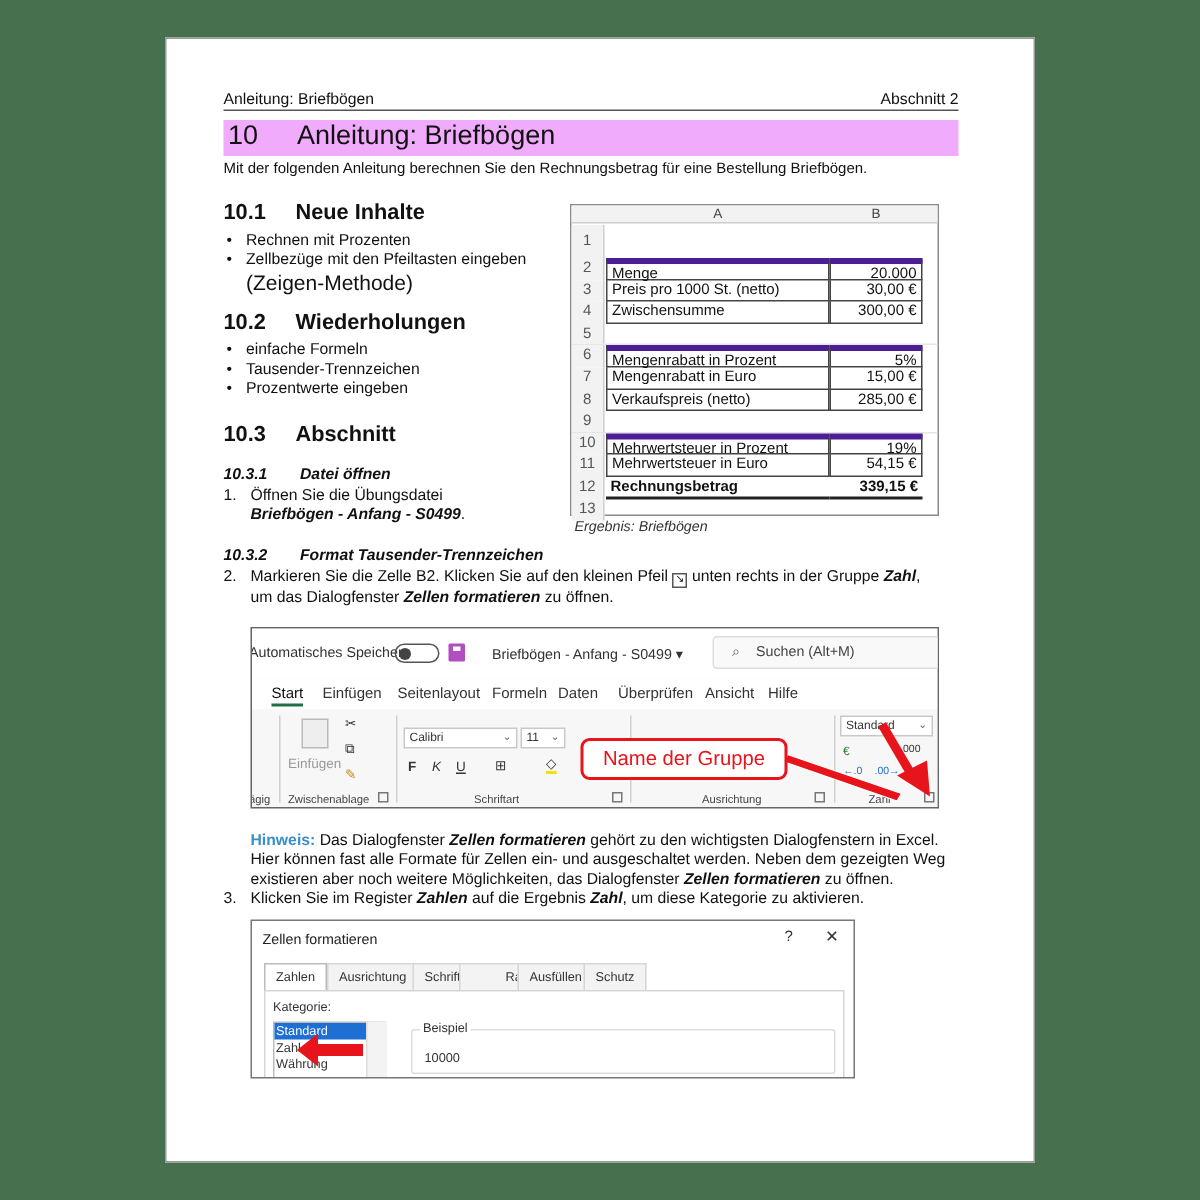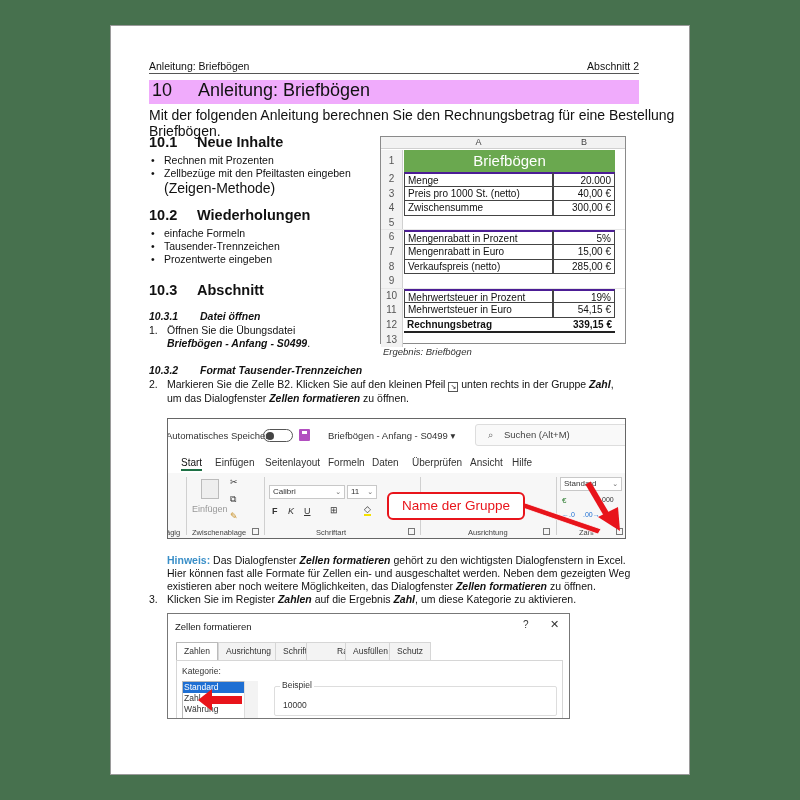--- a/index.html
+++ b/index.html
@@ -6,21 +6,21 @@
   html, body { width: 800px; height: 800px; overflow: hidden; }
   body { background: #47714e; font-family: "Liberation Sans", sans-serif; color: #111; position: relative; }
   .page { position: absolute; left: 110px; top: 25px; width: 580px; height: 750px; background: #fff; border: 1px solid #9a9a9a; }
   .abs { position: absolute; }
 
   .hdr { left: 38px; top: 34px; width: 490px; height: 14px; font-size: 10.5px; border-bottom: 1.5px solid #555; }
   .hdr .r { position: absolute; right: 0; top: 0; }
 
   .ch-title { left: 38px; top: 54px; width: 490px; height: 24px; background: #f0abfc; font-size: 18px; line-height: 21px; padding-left: 3px; }
   .ch-title .num { display: inline-block; width: 46px; }
-  .intro { left: 38px; top: 81px; font-size: 14px; }
+  .intro { left: 38px; top: 81px; font-size: 10px; }
 
   .h2 { font-size: 14.5px; font-weight: bold; }
   .h2 .num { display: inline-block; width: 48px; }
   ul.b { list-style: none; font-size: 10.5px; line-height: 13px; }
   ul.b li { position: relative; padding-left: 15px; }
   ul.b li::before { content: "•"; position: absolute; left: 2px; }
 
   .h3 { font-size: 10.5px; font-weight: bold; font-style: italic; }
   .h3 .num { display: inline-block; width: 51px; }
   .step { font-size: 10.5px; line-height: 13px; }
@@ -32,21 +32,21 @@
   
   .xl { left: 269px; top: 110px; width: 246px; height: 208px; border: 1px solid #8a8a8a; background: #fff; font-size: 10px; }
   .xl .colhdr { position: absolute; left: 0; top: 0; width: 100%; height: 12px; background: #f2f2f2; border-bottom: 1px solid #d0d0d0; color: #444; font-size: 9px; }
   .xl .colhdr span { position: absolute; top: 0; text-align: center; }
   .xl .row { position: absolute; left: 0; width: 100%; height: 14.6px; line-height: 14.6px; }
   .xl .rn { position: absolute; left: 0; width: 22px; text-align: center; color: #555; background: #f2f2f2; height: 100%; border-right: 1px solid #d0d0d0; }
   .xl .a { position: absolute; left: 23px; width: 149px; padding-left: 3px; height: 100%; }
   .xl .bv { position: absolute; left: 172px; width: 62px; text-align: right; padding-right: 3px; height: 100%; }
   .xl .grid { border-bottom: 1px solid #e6e6e6; }
   .xl .boxed .a, .xl .boxed .bv { border: 1px solid #444; border-top: none; }
-  .xl .boxtop .a, .xl .boxtop .bv { border-top: 2px solid #4c1d95; }
+  .xl .boxtop .a, .xl .boxtop .bv { border-top: 4px solid #4c1d95; }
   .xl .title-row .merge { position: absolute; left: 23px; width: 211px; height: 100%; background: #6aa84f; color: #fff; text-align: center; font-size: 15px; line-height: 22px; }
   .xl .total .a, .xl .total .bv { font-weight: bold; border-bottom: 2px solid #222; }
   .cap { left: 272px; top: 320px; font-size: 9.5px; font-style: italic; color: #333; }
 
   
   .rib { left: 56px; top: 392px; width: 459px; height: 121px; border: 1px solid #666; background: #f7f7f7; overflow: hidden; font-size: 9px; color: #333; }
   .rib .tb { position: absolute; left: 0; top: 0; width: 100%; height: 34px; background: #fff; }
   .rib .toggle { position: absolute; left: 95px; top: 10px; width: 30px; height: 13px; border: 1px solid #555; border-radius: 7px; }
   .rib .toggle::before { content: ""; position: absolute; left: 2px; top: 2px; width: 8px; height: 8px; border-radius: 50%; background: #444; }
   .rib .save { position: absolute; left: 131px; top: 10px; width: 11px; height: 12px; background: #b24fc0; border-radius: 1px; }
@@ -131,31 +131,30 @@
     <div class="t"><span>Öffnen Sie die Übungsdatei</span><br><span class="bi">Briefbögen - Anfang - S0499</span><span>.</span></div>
   </div>
 
   <div class="abs xl">
     <div class="colhdr">
       <span style="left:23px; width:149px;">A</span>
       <span style="left:172px; width:62px;">B</span>
     </div>
     <div class="row title-row" style="top:13px; height:22px; line-height:22px;">
       <span class="rn">1</span>
-      <span class="merge">Briefbögen</span>
     </div>
     <div class="row boxed boxtop" style="top:35px;">
       <span class="rn">2</span>
       <span class="a">Menge</span>
       <span class="bv">20.000</span>
     </div>
     <div class="row boxed" style="top:49.6px;">
       <span class="rn">3</span>
       <span class="a">Preis pro 1000 St. (netto)</span>
-      <span class="bv">40,00 €</span>
+      <span class="bv">30,00 €</span>
     </div>
     <div class="row boxed" style="top:64.2px;">
       <span class="rn">4</span>
       <span class="a">Zwischensumme</span>
       <span class="bv">300,00 €</span>
     </div>
     <div class="row grid" style="top:78.8px;">
       <span class="rn">5</span>
     </div>
     <div class="row boxed boxtop" style="top:93.4px;">

